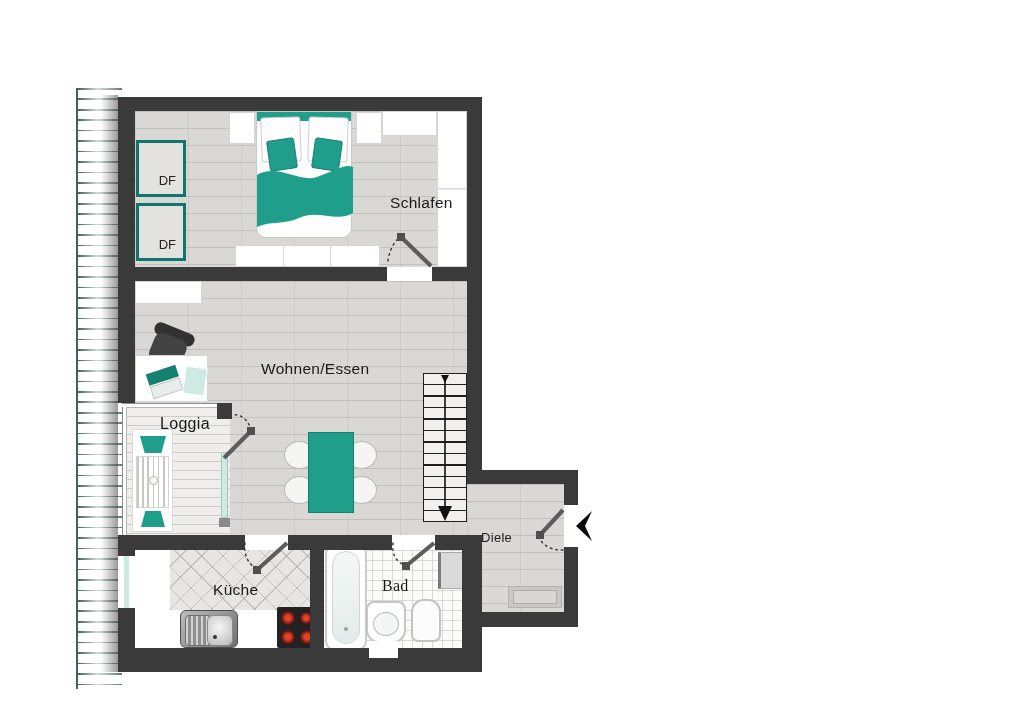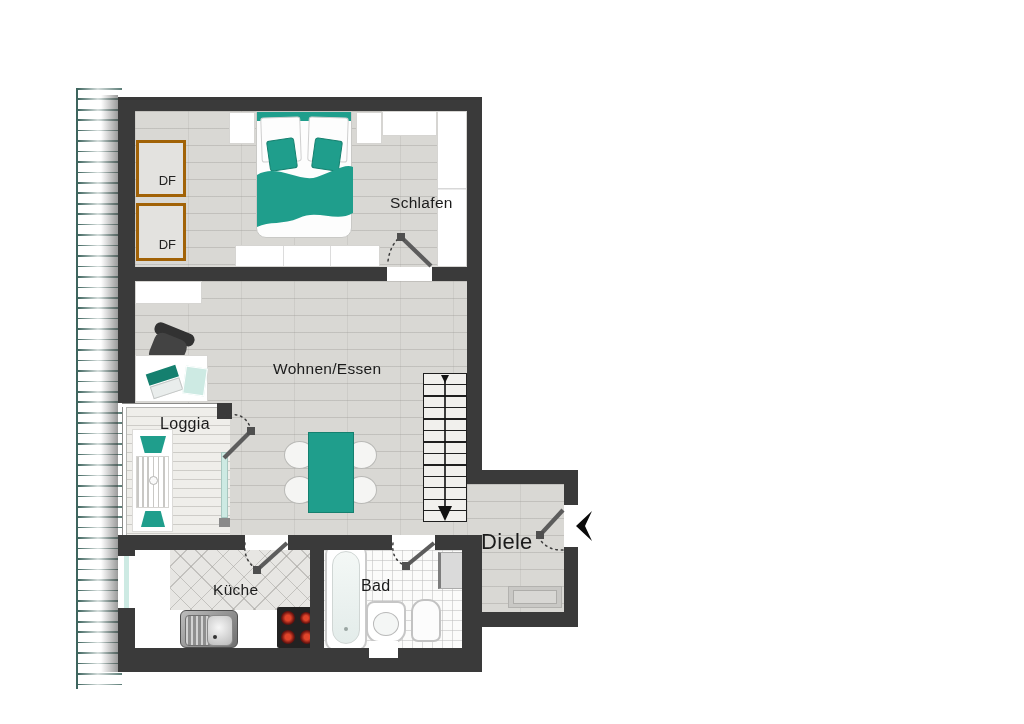--- a/index.html
+++ b/index.html
@@ -33,21 +33,21 @@
      repeating-linear-gradient(90deg,rgba(190,190,190,.55) 0 1px,transparent 1px 10px),
      #fbfbfa;}
   .counter{background:#fff;}
 
   
   .wall{background:var(--wall,#3a3a3a);}
 
   
   .room-label{position:absolute;font-size:15.5px;line-height:1;color:var(--label-text,#1b1b1b);
     letter-spacing:.3px;white-space:nowrap;}
-  .df{background:#e3e2df;border:3px solid #a16207;box-sizing:border-box;
+  .df{background:#e3e2df;border:3px solid #0f766e;box-sizing:border-box;
       display:flex;align-items:flex-end;justify-content:flex-end;}
   .df span{font-size:13px;color:#222;padding:0 7px 6px 0;}
 
   
   .white-f{background:#fff;border:1px solid #d6d5d2;box-sizing:border-box;}
 
   
   .bed{background:#fdfdfd;border:1px solid #c9c9c6;border-radius:0 0 10px 10px;box-sizing:border-box;}
   .bed .head{position:absolute;left:0;top:0;width:100%;height:9px;background:var(--accent-teal,#1f9e8c);}
   .pillow{position:absolute;width:40px;height:45px;background:#fdfdfd;border:1.5px solid #cfcfcf;
@@ -235,25 +235,25 @@
   <div class="abs wall" style="left:118px;top:648px;width:364px;height:24px;"></div>
 
   <div class="abs" style="left:118px;top:556px;width:17px;height:52px;background:#fff;">
     <div style="position:absolute;left:6px;top:0;bottom:0;width:5px;background:var(--glass-teal,#cdeae3);"></div>
   </div>
   <div class="abs" style="left:369px;top:641px;width:29px;height:17px;background:#fff;"></div>
   <div class="abs glass" style="left:221px;top:452px;width:7px;height:66px;"></div>
   <div class="abs" style="left:219px;top:518px;width:11px;height:9px;background:#8a8a8a;"></div>
 
   <span class="room-label" style="left:390px;top:195px;">Schlafen</span>
-  <span class="room-label" style="left:261px;top:361px;margin-left:12px;">Wohnen/Essen</span>
+  <span class="room-label" style="left:261px;top:361px;">Wohnen/Essen</span>
   <span class="room-label" style="left:146px;top:416px;font-size:16px;margin-left:14px;">Loggia</span>
   <span class="room-label" style="left:213px;top:582px;">Küche</span>
-  <span class="room-label" style="left:361px;top:578px;font-size:16px;">Bad</span>
-  <span class="room-label" style="left:481px;top:531px;font-size:22px;">Diele</span>
+  <span class="room-label" style="left:382px;top:578px;font-size:16px;font-family:Liberation Serif, serif;">Bad</span>
+  <span class="room-label" style="left:481px;top:531px;font-size:13px;">Diele</span>
 
   <svg class="overlay" width="1024" height="724" viewBox="0 0 1024 724">
     <g>
       <path class="swing-arc" d="M388,261 Q390,246 399,238"></path>
       <line class="leaf" x1="431" y1="266" x2="401" y2="237"></line>
       <rect class="leaf-block" x="397" y="233" width="8" height="8"></rect>
     </g>
     <g>
       <path class="swing-arc" d="M224,416 Q244,410 251,429"></path>
       <line class="leaf" x1="224" y1="458" x2="251" y2="431"></line>

